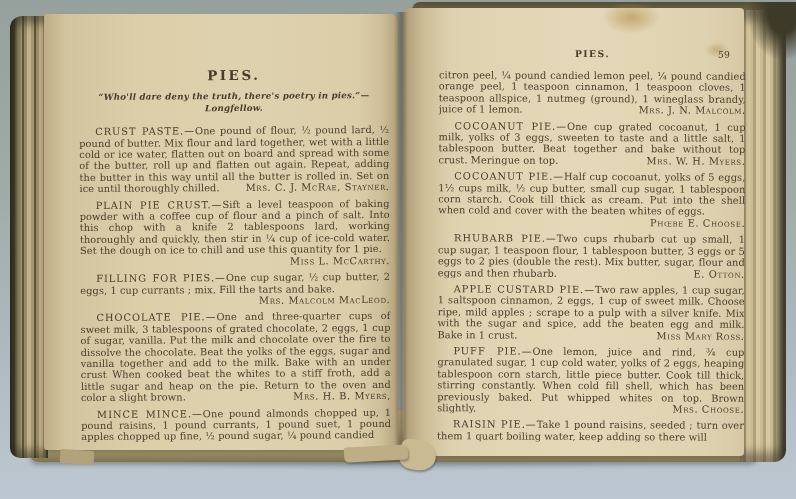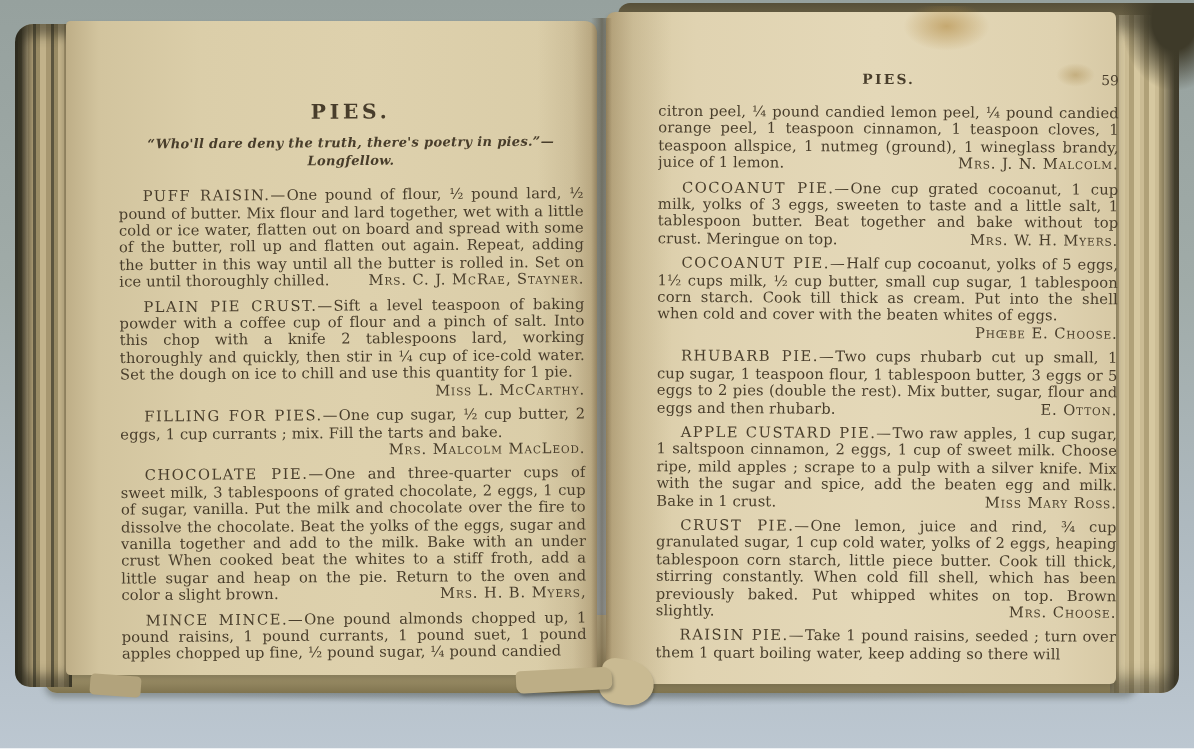--- a/index.html
+++ b/index.html
@@ -67,21 +67,21 @@
   .text-col{position:absolute;color:#483d2b;font-size:9.8px;line-height:11.4px;
     text-align:justify;letter-spacing:.1px;}
   .left-text{left:76px;top:68px;width:310px;transform:rotate(-.4deg);}
   .right-text{left:434px;top:46px;width:307px;transform:rotate(.3deg);}
   .page-title{text-align:center;font-weight:bold;font-size:13.5px;letter-spacing:2.5px;
     margin:0 0 10px 0;}
   .epigraph{text-align:center;font-weight:bold;font-style:italic;font-size:8.7px;
     letter-spacing:.2px;margin:0 0 11px 0;}
   .head-row{position:relative;height:12px;margin-bottom:10px;font-size:9.2px;}
   .running-head{position:absolute;left:0;right:0;text-align:center;letter-spacing:1.5px;font-weight:bold;}
-  .page-number{position:absolute;right:0;top:0;}
+  .page-number{position:absolute;right:16px;top:0;}
   .recipe{margin:0 0 5px 0;text-indent:16px;overflow:hidden;}
   .recipe.no-indent{text-indent:0;}
   .rtitle{letter-spacing:1px;}
   .attr{float:right;font-variant:small-caps;letter-spacing:.6px;margin-left:8px;}
 </style>
 </head>
 <body>
 
 <div class="scene">
   <div class="book">
@@ -99,21 +99,21 @@
     <div class="stain2"></div>
     <div class="bit1"></div>
     <div class="bit2"></div>
     <div class="bit3"></div>
 
     <div class="text-col left-text">
       <h1 class="page-title">PIES.</h1>
       <div class="epigraph">“Who'll dare deny the truth, there's poetry in pies.”—Longfellow.</div>
 
       <p class="recipe">
-        <span class="rtitle">PUFF RAISIN.—</span><span>One pound of flour, ½ pound lard, ½ pound of butter. Mix flour and lard together, wet with a little cold or ice water, flatten out on board and spread with some of the butter, roll up and flatten out again. Repeat, adding the butter in this way until all the butter is rolled in. Set on ice until thoroughly chilled.</span>
+        <span class="rtitle">CRUST PASTE.—</span><span>One pound of flour, ½ pound lard, ½ pound of butter. Mix flour and lard together, wet with a little cold or ice water, flatten out on board and spread with some of the butter, roll up and flatten out again. Repeat, adding the butter in this way until all the butter is rolled in. Set on ice until thoroughly chilled.</span>
         <span class="attr">Mrs. C. J. McRae, Stayner.</span>
       </p>
       <p class="recipe">
         <span class="rtitle">PLAIN PIE CRUST.—</span><span>Sift a level teaspoon of baking powder with a coffee cup of flour and a pinch of salt. Into this chop with a knife 2 tablespoons lard, working thoroughly and quickly, then stir in ¼ cup of ice-cold water. Set the dough on ice to chill and use this quantity for 1 pie.</span>
         <span class="attr">Miss L. McCarthy.</span>
       </p>
       <p class="recipe">
         <span class="rtitle">FILLING FOR PIES.—</span><span>One cup sugar, ½ cup butter, 2 eggs, 1 cup currants ; mix. Fill the tarts and bake.</span>
         <span class="attr">Mrs. Malcolm MacLeod.</span>
       </p>
@@ -146,21 +146,21 @@
       </p>
       <p class="recipe">
         <span class="rtitle">RHUBARB PIE.—</span><span>Two cups rhubarb cut up small, 1 cup sugar, 1 teaspoon flour, 1 tablespoon butter, 3 eggs or 5 eggs to 2 pies (double the rest). Mix butter, sugar, flour and eggs and then rhubarb.</span>
         <span class="attr">E. Otton.</span>
       </p>
       <p class="recipe">
         <span class="rtitle">APPLE CUSTARD PIE.—</span><span>Two raw apples, 1 cup sugar, 1 saltspoon cinnamon, 2 eggs, 1 cup of sweet milk. Choose ripe, mild apples ; scrape to a pulp with a silver knife. Mix with the sugar and spice, add the beaten egg and milk. Bake in 1 crust.</span>
         <span class="attr">Miss Mary Ross.</span>
       </p>
       <p class="recipe">
-        <span class="rtitle">CRUST PIE.—</span><span>One lemon, juice and rind, ¾ cup granulated sugar, 1 cup cold water, yolks of 2 eggs, heaping tablespoon corn starch, little piece butter. Cook till thick, stirring constantly. When cold fill shell, which has been previously baked. Put whipped whites on top. Brown slightly.</span>
+        <span class="rtitle">PUFF PIE.—</span><span>One lemon, juice and rind, ¾ cup granulated sugar, 1 cup cold water, yolks of 2 eggs, heaping tablespoon corn starch, little piece butter. Cook till thick, stirring constantly. When cold fill shell, which has been previously baked. Put whipped whites on top. Brown slightly.</span>
         <span class="attr">Mrs. Choose.</span>
       </p>
       <p class="recipe">
         <span class="rtitle">RAISIN PIE.—</span><span>Take 1 pound raisins, seeded ; turn over them 1 quart boiling water, keep adding so there will</span>
       </p>
     </div>
   </div>
 </div>
 
 </body></html>

